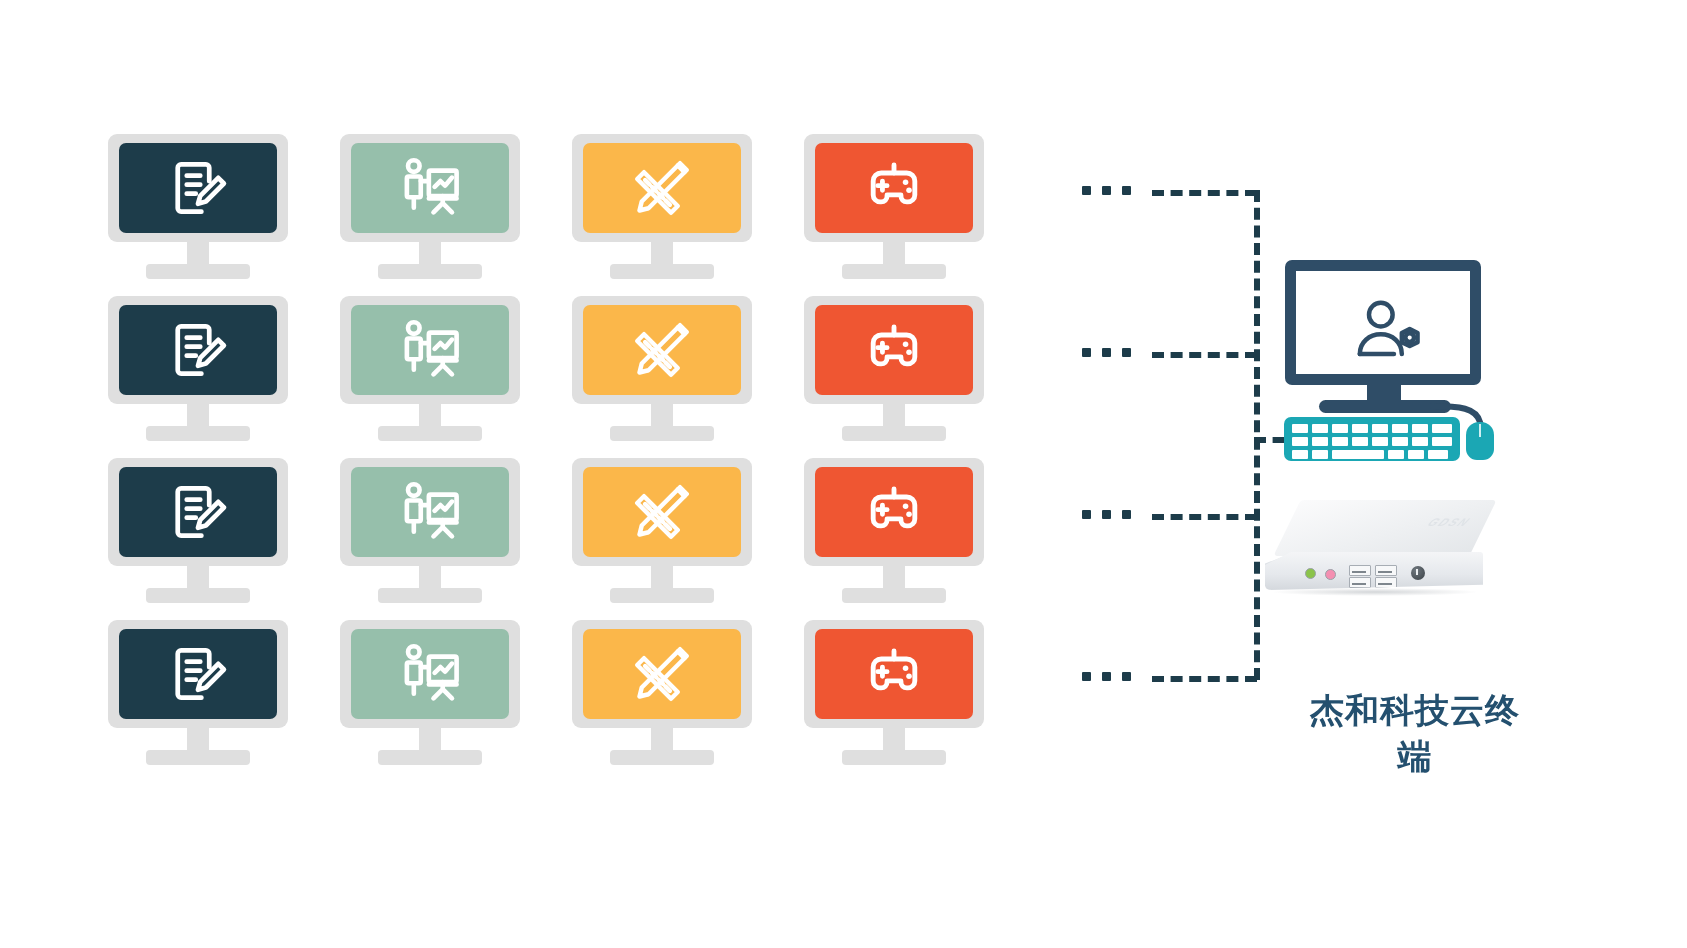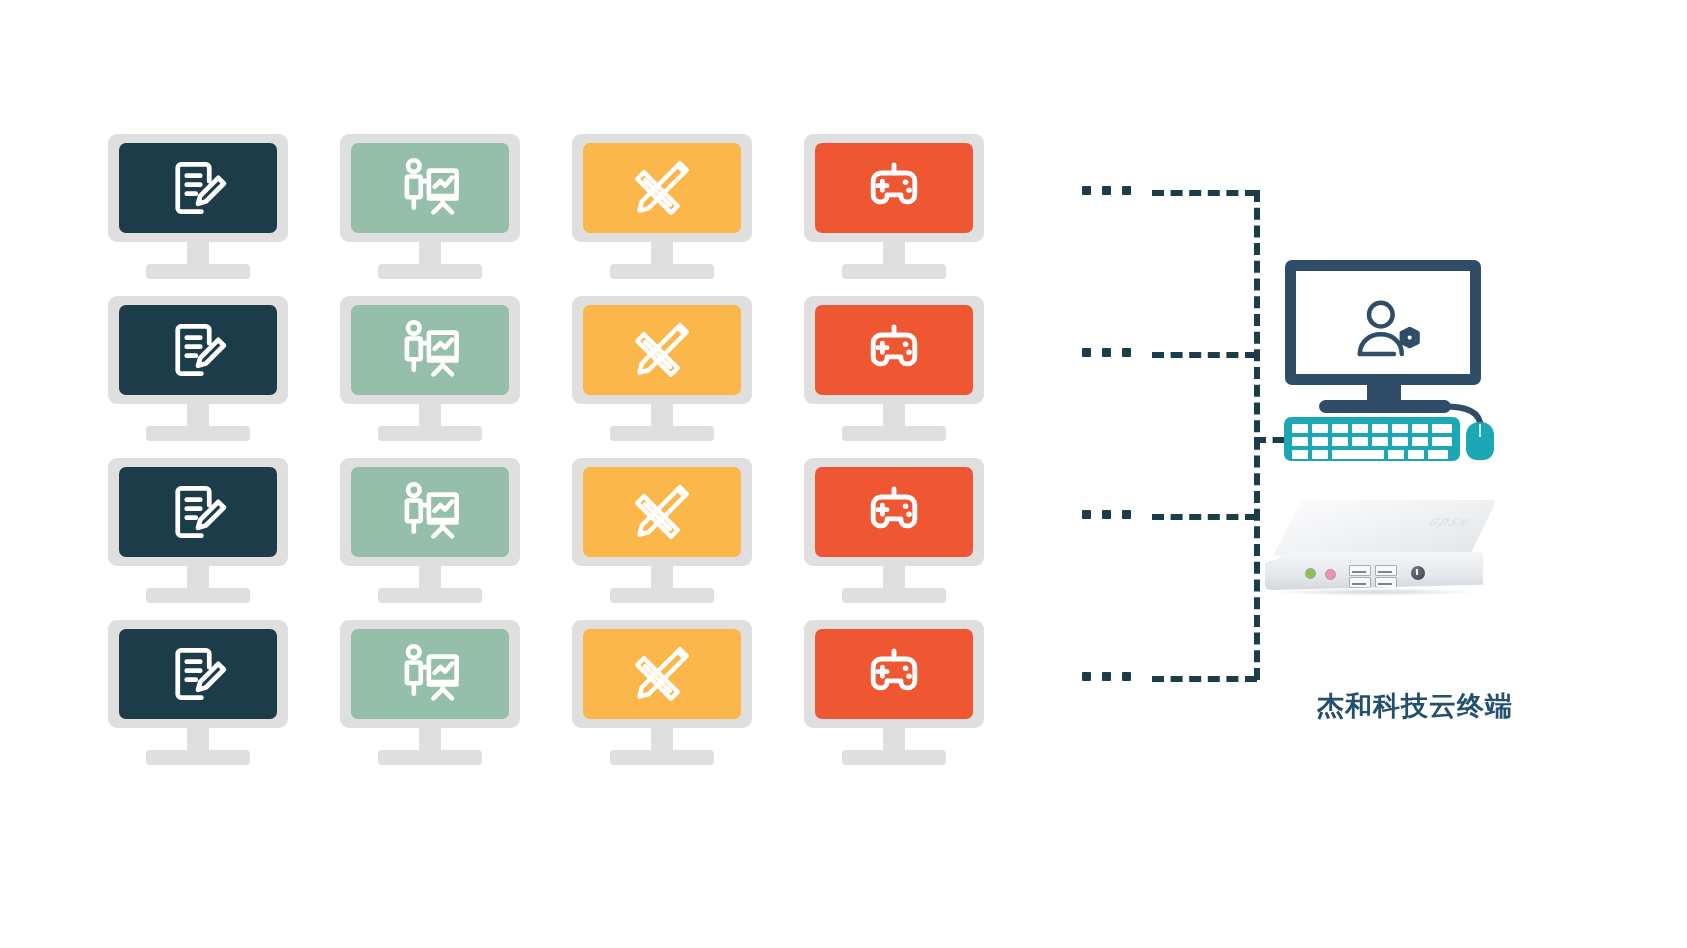--- a/index.html
+++ b/index.html
@@ -60,21 +60,21 @@
   .jack{position:absolute;width:9px;height:9px;border-radius:50%;border:1px solid #9aa1a8;}
   .usb{position:absolute;width:20px;height:9px;background:#f7f8f9;border:1px solid #a7adb4;border-radius:1px;}
   .usb i{position:absolute;left:2px;top:5px;width:14px;height:2px;background:#7e868d;}
   .pwr{position:absolute;width:14px;height:14px;border-radius:50%;
       background:radial-gradient(circle at 35% 30%,#6f777e,#3c4247);}
   .pwr i{position:absolute;left:5px;top:3px;width:2px;height:6px;background:#eceff1;}
   .brandmark{position:absolute;right:16px;top:16px;font-size:11px;color:#dfe3e7;
       letter-spacing:2px;font-weight:bold;transform:skewX(-26deg);}
 
   #server-label{position:absolute;left:1300px;top:688px;width:230px;text-align:center;
-      font-size:27px;font-weight:bold;color:#24506f;letter-spacing:1px;
+      font-size:34px;font-weight:bold;color:#24506f;letter-spacing:1px;
       font-family:Liberation Serif, serif;}
 </style>
 </head>
 <body>
 
 <div id="stage">
 
   <div class="client" style="left:108px;top:134px;">
     <div class="bezel"></div>
     <div class="screen" style="background:#1d3c4a;">

